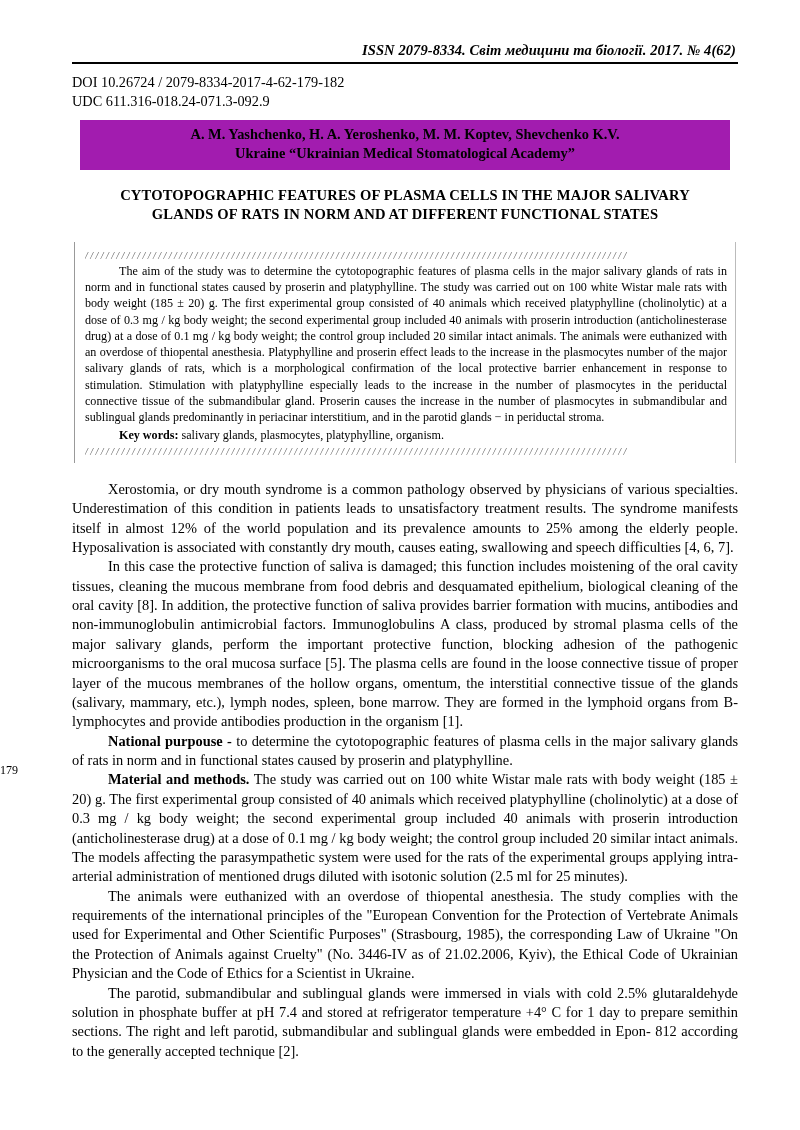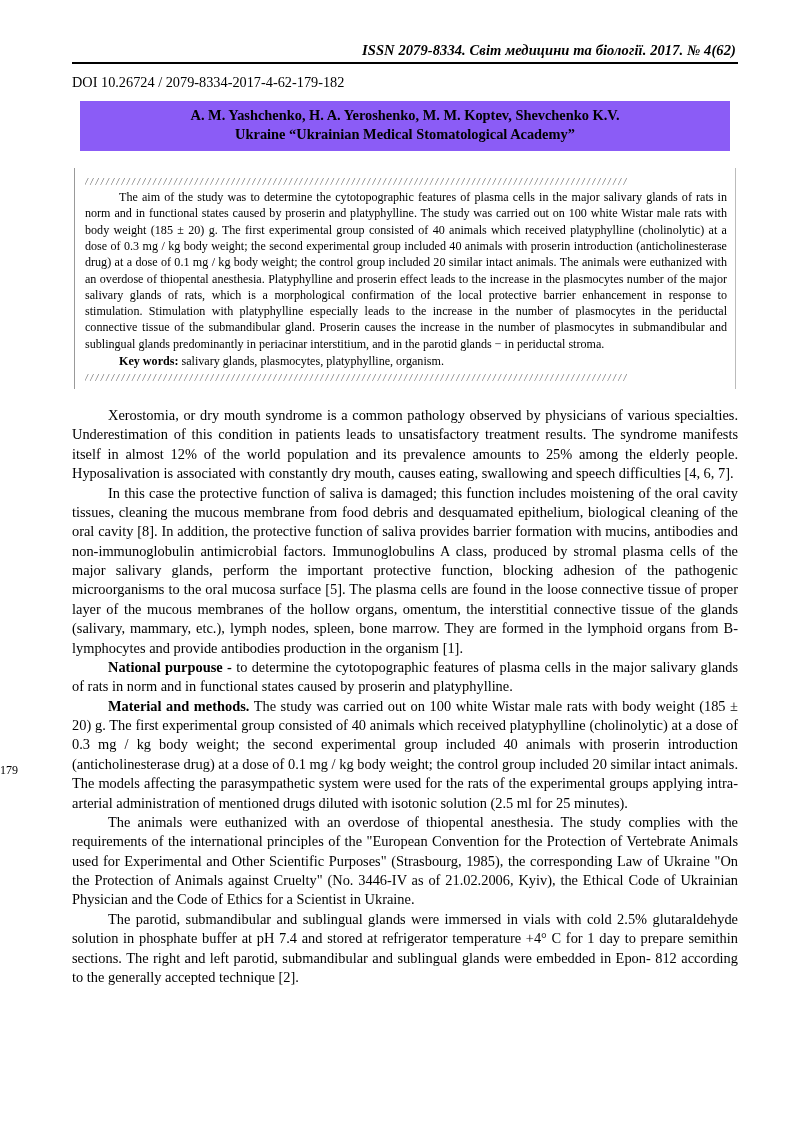--- a/index.html
+++ b/index.html
@@ -42,21 +42,21 @@
   .idblock {
     font-weight: normal;
     font-size: 14.3px;
     line-height: 1.32;
     margin-bottom: 4px;
   }
   .idblock div { white-space: nowrap; }
 
   
   .authors-band {
-    background: #8b5cf6;
+    background: #a21caf;
     margin: 9px 8px 16px 8px;
     padding: 5px 14px 7px 14px;
     text-align: center;
     font-weight: bold;
     font-size: 14.4px;
     line-height: 1.33;
   }
 
   
   .article-title {
@@ -132,27 +132,32 @@
 </head>
 <body>
 
 <div class="page">
 
   <div class="running-header">ISSN 2079-8334. Світ медицини та біології. 2017. № 4(62)</div>
   <div class="header-rule"></div>
 
   <div class="idblock">
     <div>DOI 10.26724 / 2079-8334-2017-4-62-179-182</div>
+    <div>UDC 611.316-018.24-071.3-092.9</div>
   </div>
 
   <div class="authors-band">
     <div>A. M. Yashchenko, H. A. Yeroshenko, M. M. Koptev, Shevchenko K.V.</div>
     <div>Ukraine “Ukrainian Medical Stomatological Academy”</div>
   </div>
 
+  <div class="article-title">
+    <div>CYTOTOPOGRAPHIC FEATURES OF PLASMA CELLS IN THE MAJOR SALIVARY</div>
+    <div>GLANDS OF RATS IN NORM AND AT DIFFERENT FUNCTIONAL STATES</div>
+  </div>
 
   <div class="abstract-box">
     <div class="slash-rule top">////////////////////////////////////////////////////////////////////////////////////////////////////////</div>
     <p class="abstract-text">The aim of the study was to determine the cytotopographic features of plasma cells in the major salivary glands of rats in norm and in functional states caused by proserin and platyphylline. The study was carried out on 100 white Wistar male rats with body weight (185 ± 20) g. The first experimental group consisted of 40 animals which received platyphylline (cholinolytic) at a dose of 0.3 mg / kg body weight; the second experimental group included 40 animals with proserin introduction (anticholinesterase drug) at a dose of 0.1 mg / kg body weight; the control group included 20 similar intact animals. The animals were euthanized with an overdose of thiopental anesthesia. Platyphylline and proserin effect leads to the increase in the plasmocytes number of the major salivary glands of rats, which is a morphological confirmation of the local protective barrier enhancement in response to stimulation. Stimulation with platyphylline especially leads to the increase in the number of plasmocytes in the periductal connective tissue of the submandibular gland. Proserin causes the increase in the number of plasmocytes in submandibular and sublingual glands predominantly in periacinar interstitium, and in the parotid glands − in periductal stroma.</p>
     <p class="keywords"><b>Key words:</b><span> salivary glands, plasmocytes, platyphylline, organism.</span></p>
     <div class="slash-rule bottom">////////////////////////////////////////////////////////////////////////////////////////////////////////</div>
   </div>
 
   <div class="body-text">
     <p>Xerostomia, or dry mouth syndrome is a common pathology observed  by physicians of various specialties. Underestimation of this condition in patients leads to unsatisfactory treatment results. The syndrome manifests itself in almost 12% of the world population and its prevalence amounts to 25% among the elderly people. Hyposalivation is associated with constantly dry mouth, causes eating, swallowing and speech difficulties [4, 6, 7].</p>

